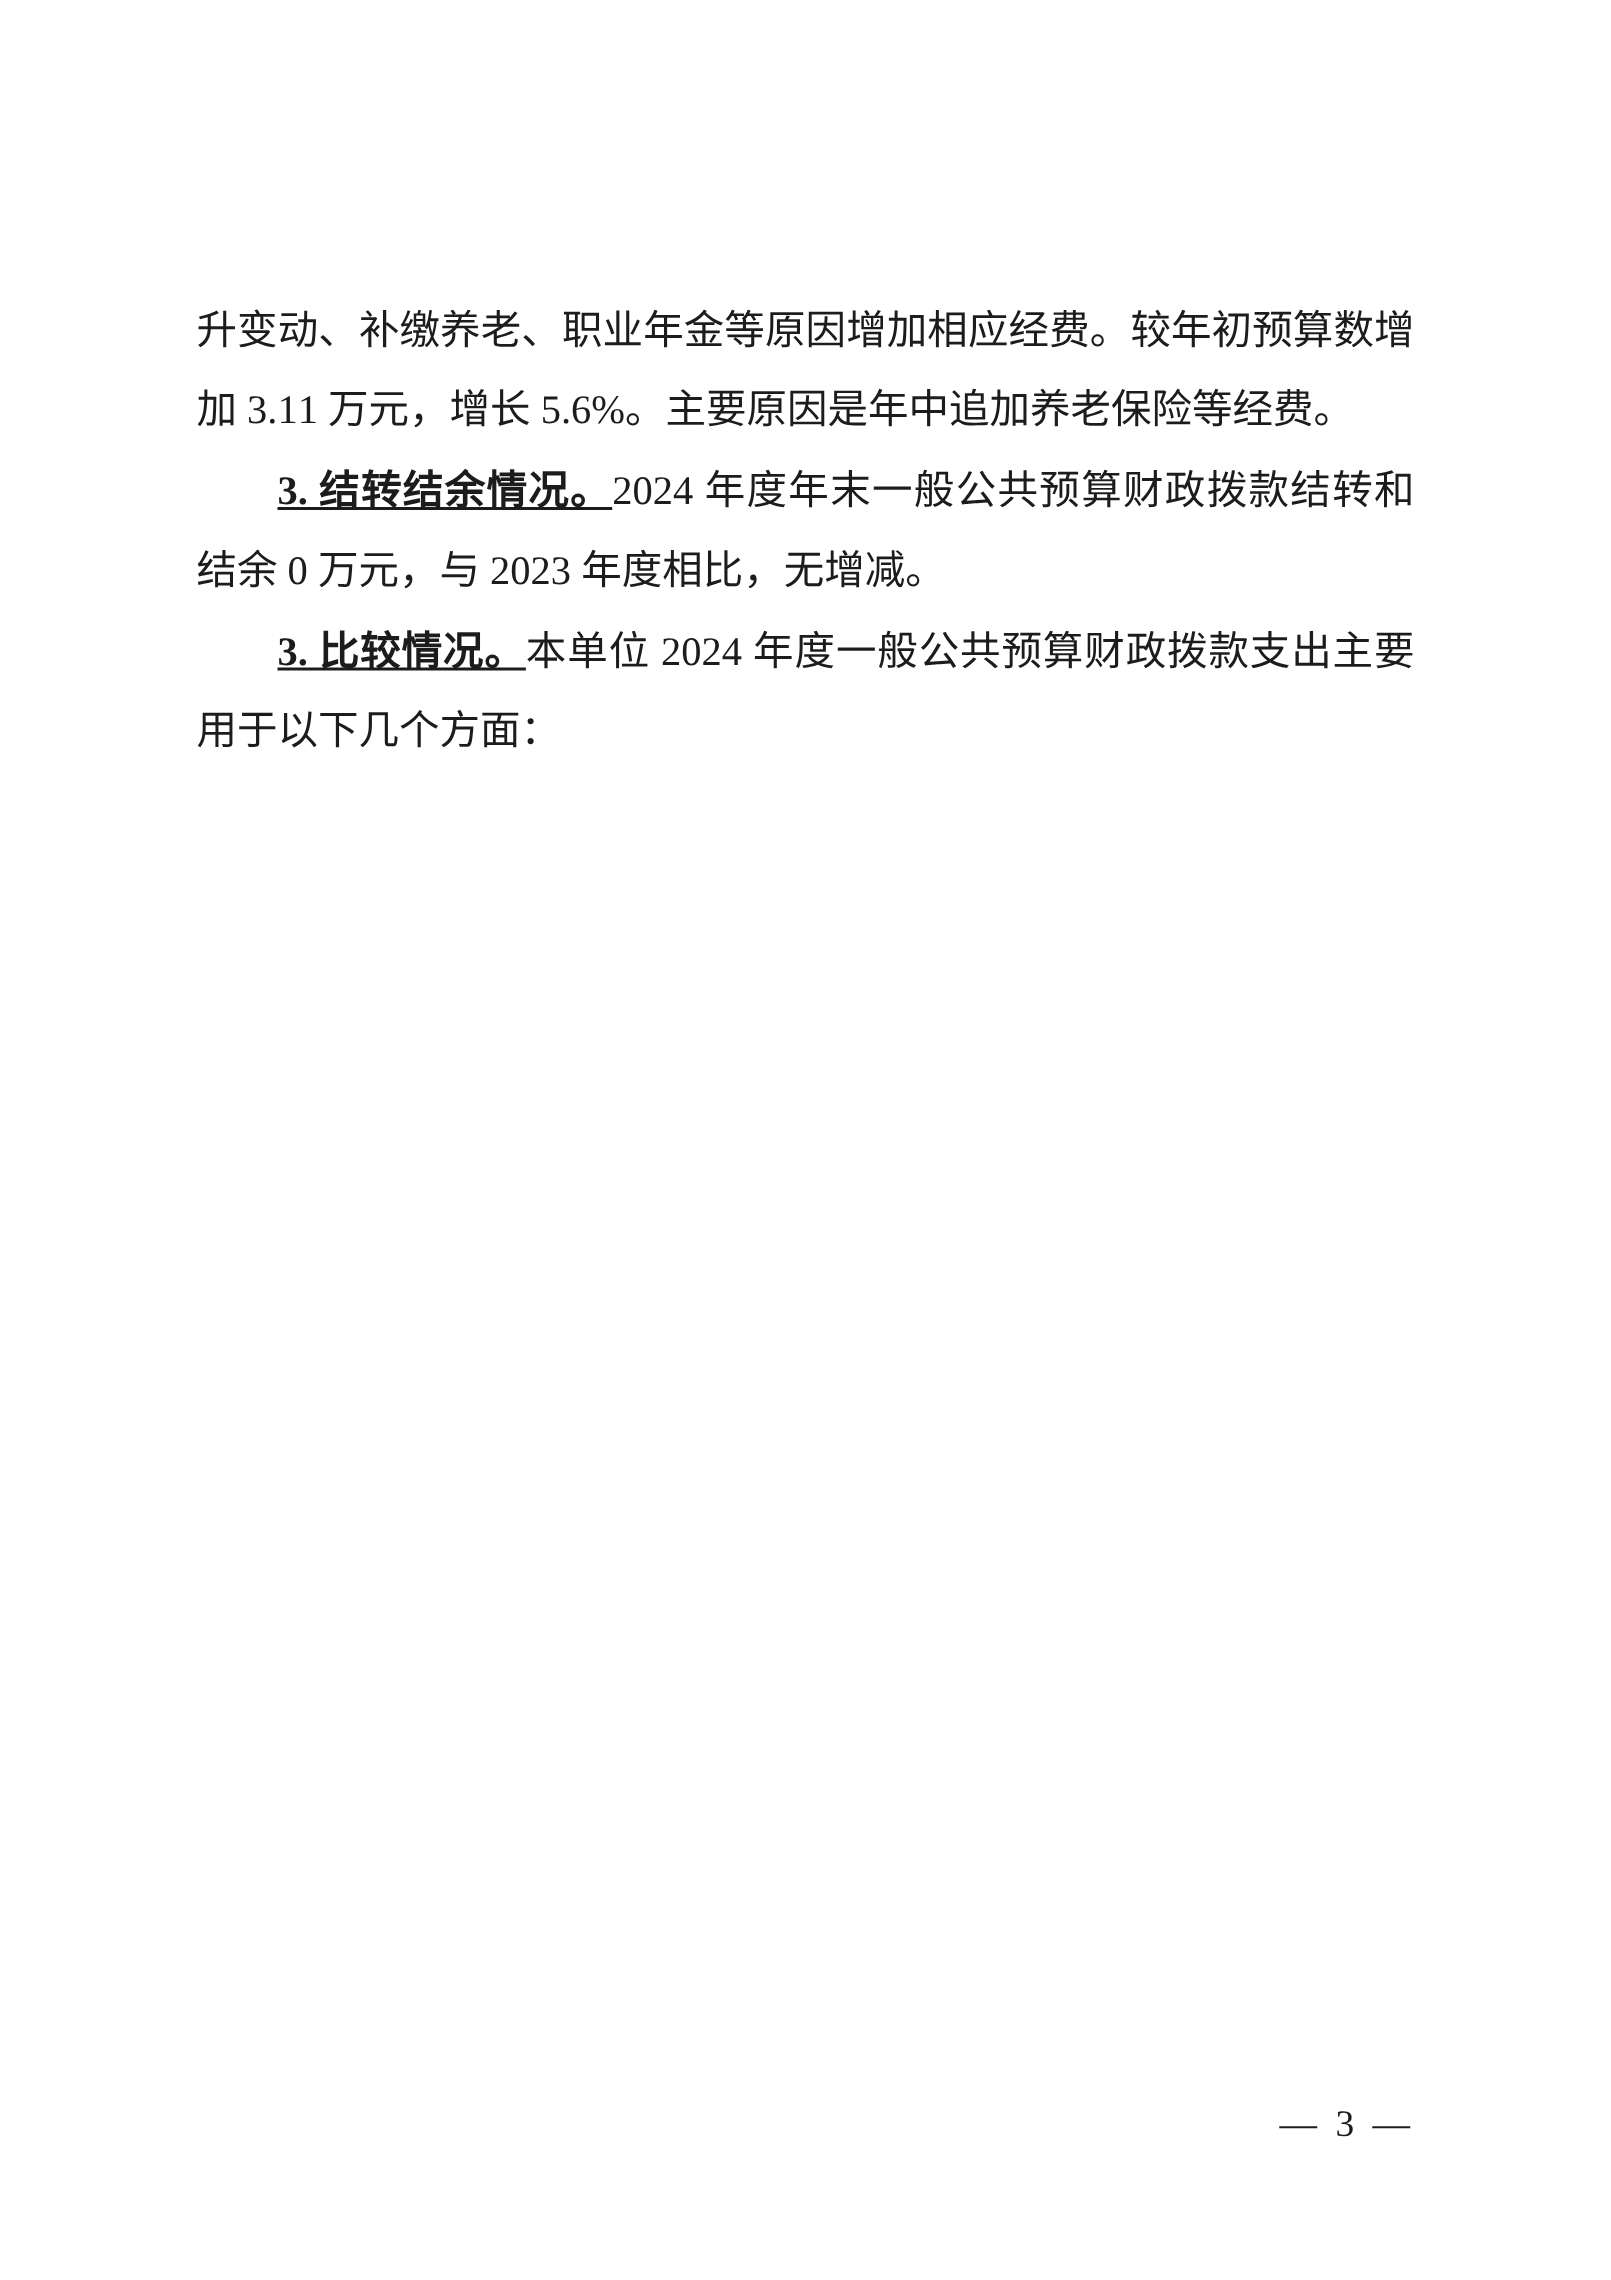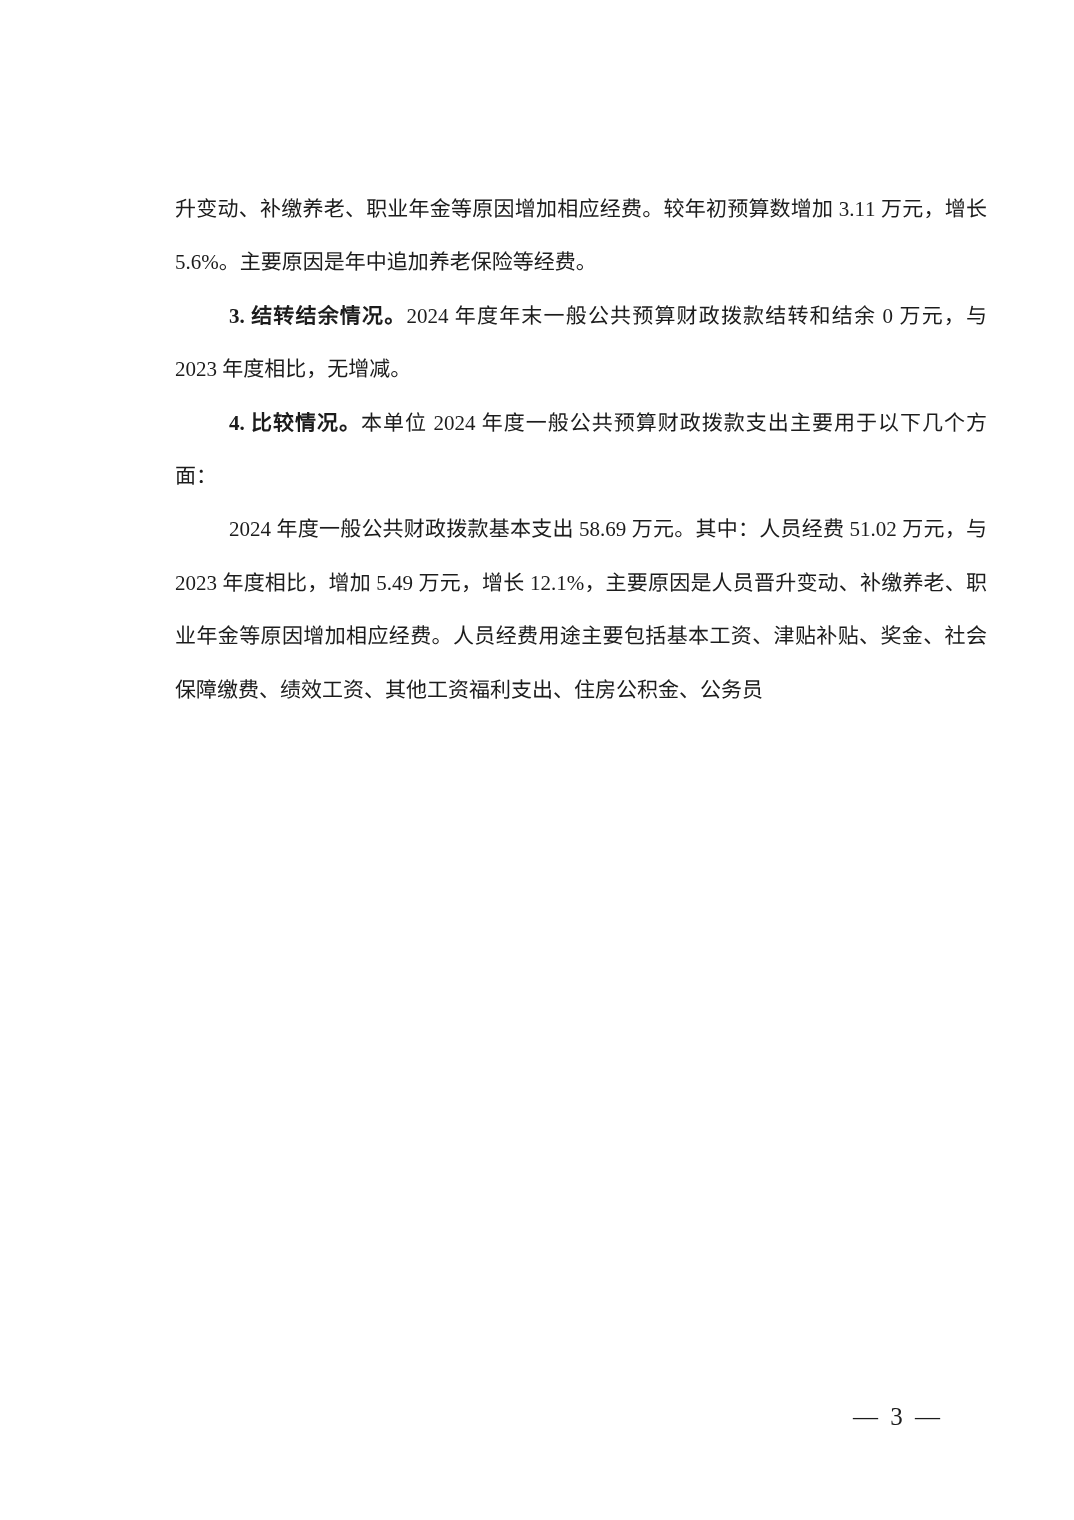--- a/index.html
+++ b/index.html
@@ -12,38 +12,38 @@
     width: 1074px;
     height: 1520px;
     background: #ffffff;
     overflow: hidden;
     font-family: "Liberation Serif", "DejaVu Serif", serif;
     color: #1c1c1c;
   }
   .content {
     position: absolute;
     left: 131px;
-    top: 183px;
+    top: 194px;
     width: 812px;
-    font-size: 21px;
+    font-size: 27px;
     line-height: 53.4px;
     text-align: justify;
     text-justify: inter-character;
     font-kerning: none;
-    margin-left: 44px;
   }
   .content p {
     margin: 0;
     padding: 0;
   }
   .content p.indent {
     text-indent: 54px;
   }
   .bold {
     font-weight: bold;
+    text-decoration: underline;
   }
   .footer {
     position: absolute;
     top: 1402px;
     right: 131px;
     font-size: 25px;
     line-height: 30px;
     letter-spacing: 3px;
     color: #1c1c1c;
   }
@@ -51,25 +51,24 @@
 </head>
 <body>
 
 <div class="page">
   <div class="content">
 
     <p><span>升变动、补缴养老、职业年金等原因增加相应经费。较年初预算数增加 3.11 万元，增长 5.6%。主要原因是年中追加养老保险等经费。</span></p>
 
     <p class="indent"><span class="bold">3. 结转结余情况。</span><span>2024 年度年末一般公共预算财政拨款结转和结余 0 万元，与 2023 年度相比，无增减。</span></p>
 
-    <p class="indent"><span class="bold">4. 比较情况。</span><span>本单位 2024 年度一般公共预算财政拨款支出主要用于以下几个方面：</span></p>
+    <p class="indent"><span class="bold">3. 比较情况。</span><span>本单位 2024 年度一般公共预算财政拨款支出主要用于以下几个方面：</span></p>
 
 
 
 
 
 
-    <p class="indent"><span>2024 年度一般公共财政拨款基本支出 58.69 万元。其中：人员经费 51.02 万元，与 2023 年度相比，增加 5.49 万元，增长 12.1%，主要原因是人员晋升变动、补缴养老、职业年金等原因增加相应经费。人员经费用途主要包括基本工资、津贴补贴、奖金、社会保障缴费、绩效工资、其他工资福利支出、住房公积金、公务员</span></p>
 
   </div>
 
   <div class="footer">— 3 —</div>
 </div>
 
 </body></html>

